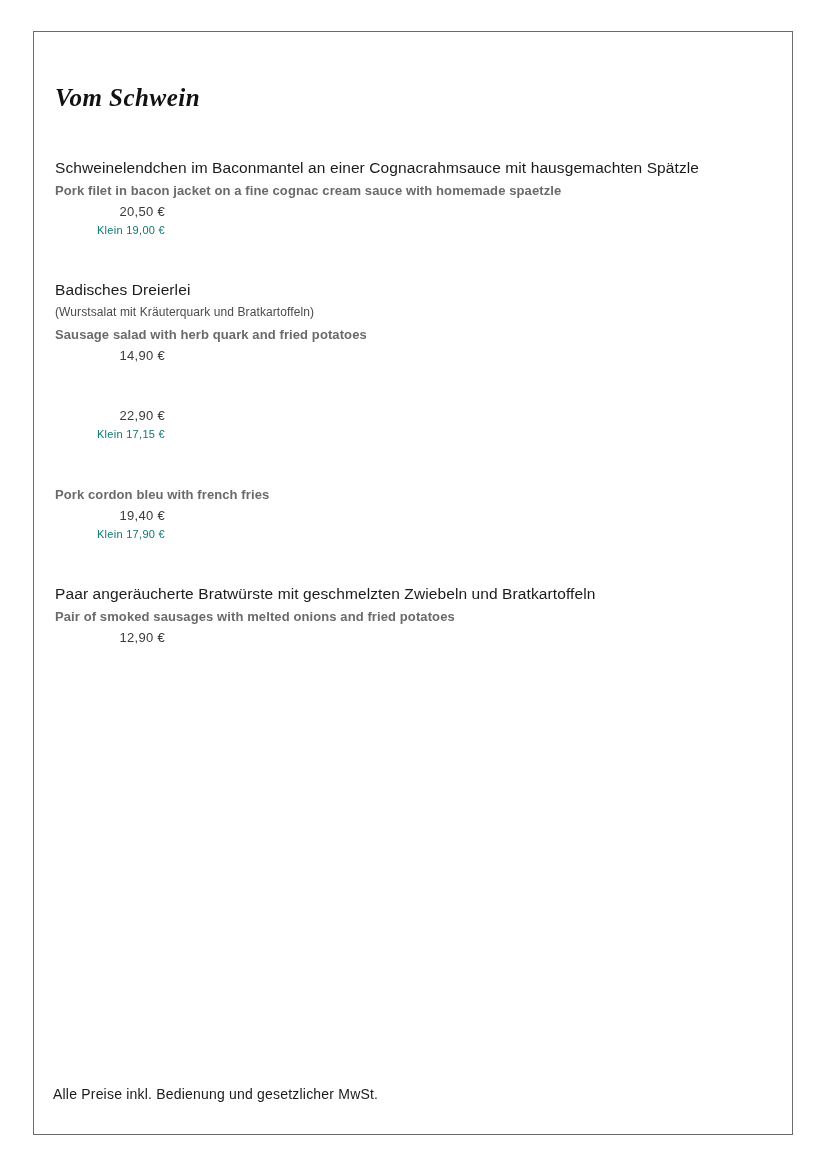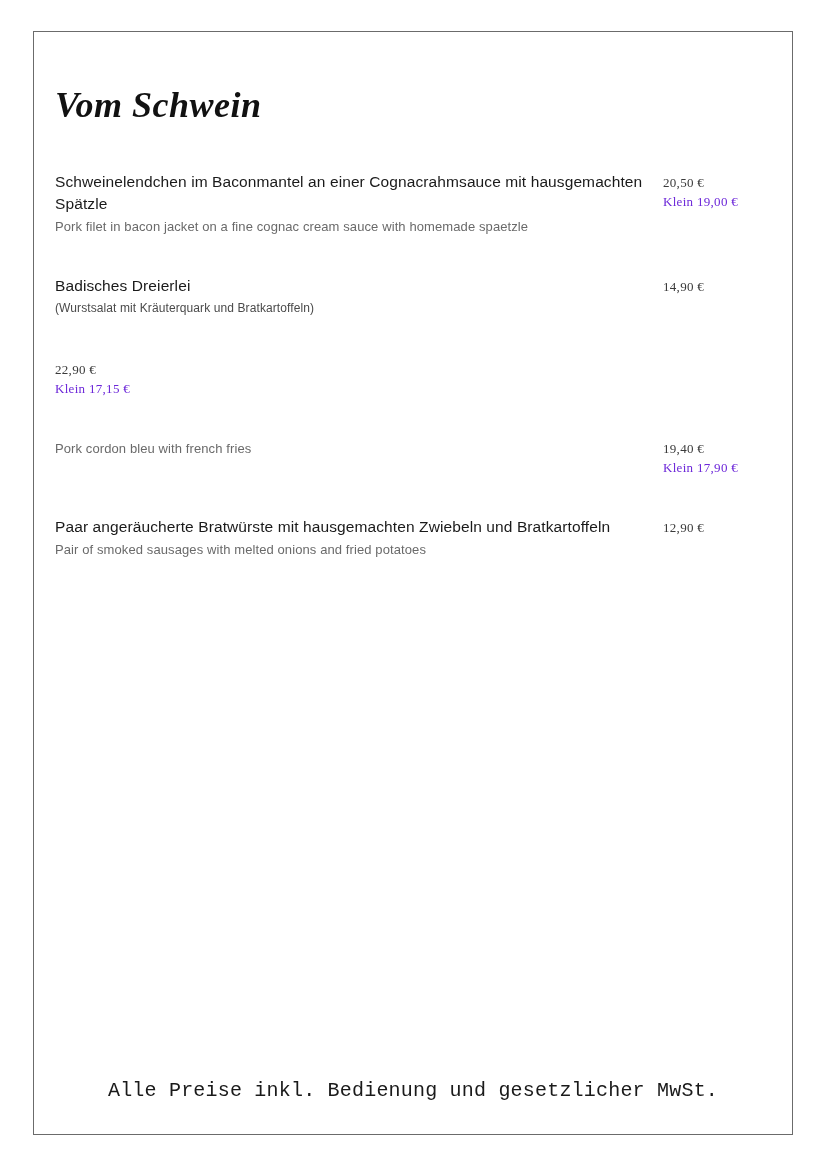--- a/index.html
+++ b/index.html
@@ -29,85 +29,87 @@
     position: absolute;
     left: 19px;
     top: 0;
     right: 19px;
     bottom: 0;
   }
   .menu-title {
     font-family: "Liberation Serif", serif;
     font-style: italic;
     font-weight: 700;
-    font-size: 36px;
+    font-size: 25px;
     letter-spacing: 0.5px;
     color: #111111;
     margin: 0;
     padding-top: 52px;
     padding-left: 2px;
   }
   .items {
     margin-top: 45px;
   }
   .item {
     display: flex;
     justify-content: space-between;
     align-items: flex-start;
     margin-bottom: 39px;
     padding-left: 2px;
+    flex-direction: column;
   }
   .item-left {
     max-width: 660px;
   }
   .item-right {
+    text-align: right;
     white-space: nowrap;
     padding-top: 2px;
     min-width: 110px;
-    font-family: Liberation Serif, serif;
   }
   .name {
     font-size: 15.5px;
     line-height: 22px;
     color: #1a1a1a;
     letter-spacing: 0.1px;
   }
   .subname {
     font-size: 12px;
     line-height: 22px;
     color: #4a4a4a;
     letter-spacing: 0.1px;
   }
   .desc {
     font-size: 13px;
     line-height: 19px;
     color: #6a6a6a;
     margin-top: 2px;
     letter-spacing: 0.1px;
+    font-weight: bold;
   }
   .price {
     font-size: 13px;
     line-height: 19px;
     color: #3a3a3a;
     letter-spacing: 0.3px;
   }
   .price-small {
-    font-size: 13px;
+    font-size: 11px;
     line-height: 19px;
-    color: #6d28d9;
+    color: #0f766e;
     letter-spacing: 0.3px;
   }
   .footer {
     position: absolute;
     left: 0;
     right: 0;
     bottom: 32px;
-    text-align: center;
-    font-family: Liberation Mono, monospace;
-    font-size: 20px;
+    text-align: left;
+    font-family: Liberation Sans, sans-serif;
+    font-size: 14px;
     color: #1a1a1a;
     letter-spacing: 0.2px;
   }
 </style>
 </head>
 <body>
 
 <div class="page">
   <div class="inner">
 
@@ -123,20 +125,21 @@
         <div class="item-right">
           <div class="price">20,50 €</div>
           <div class="price-small">Klein 19,00 €</div>
         </div>
       </div>
 
       <div class="item">
         <div class="item-left">
           <div class="name">Badisches Dreierlei</div>
           <div class="subname">(Wurstsalat mit Kräuterquark und Bratkartoffeln)</div>
+          <div class="desc">Sausage salad with herb quark and fried potatoes</div>
         </div>
         <div class="item-right">
           <div class="price">14,90 €</div>
         </div>
       </div>
 
       <div class="item">
         <div class="item-right">
           <div class="price">22,90 €</div>
           <div class="price-small">Klein 17,15 €</div>
@@ -148,21 +151,21 @@
           <div class="desc">Pork cordon bleu with french fries</div>
         </div>
         <div class="item-right">
           <div class="price">19,40 €</div>
           <div class="price-small">Klein 17,90 €</div>
         </div>
       </div>
 
       <div class="item">
         <div class="item-left">
-          <div class="name">Paar angeräucherte Bratwürste mit hausgemachten Zwiebeln und Bratkartoffeln</div>
+          <div class="name">Paar angeräucherte Bratwürste mit geschmelzten Zwiebeln und Bratkartoffeln</div>
           <div class="desc">Pair of smoked sausages with melted onions and fried potatoes</div>
         </div>
         <div class="item-right">
           <div class="price">12,90 €</div>
         </div>
       </div>
 
     </div>
 
     <div class="footer">Alle Preise inkl. Bedienung und gesetzlicher MwSt.</div>

